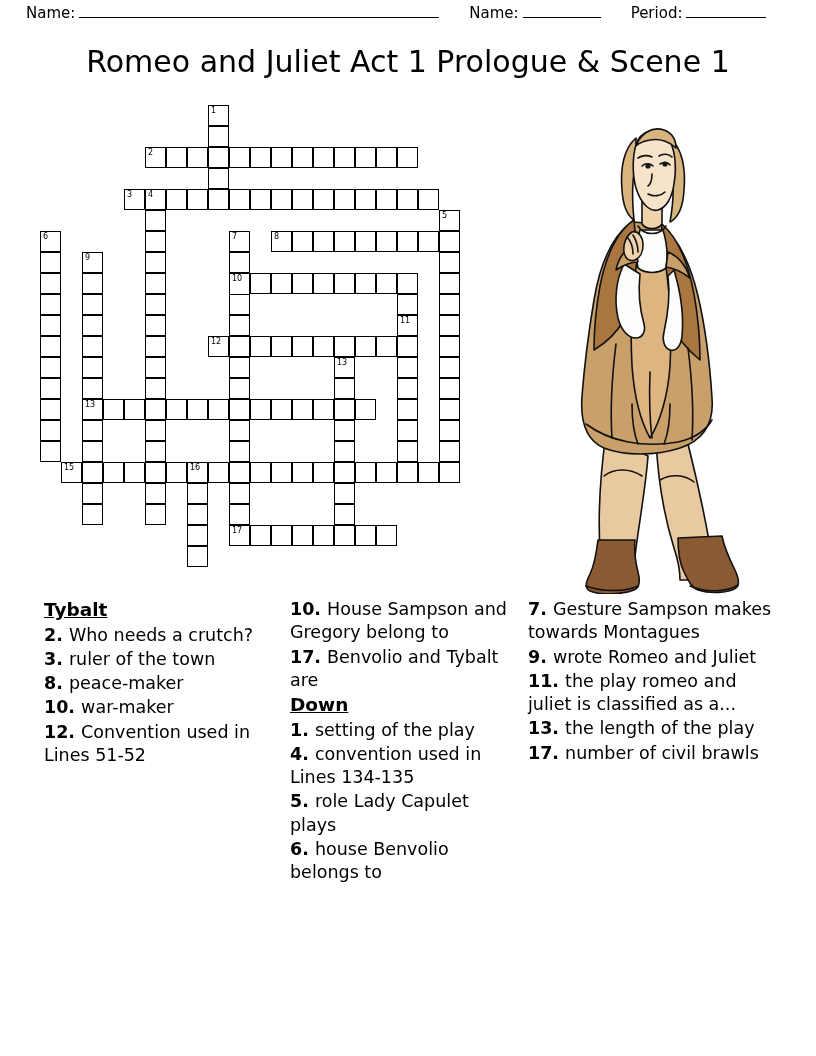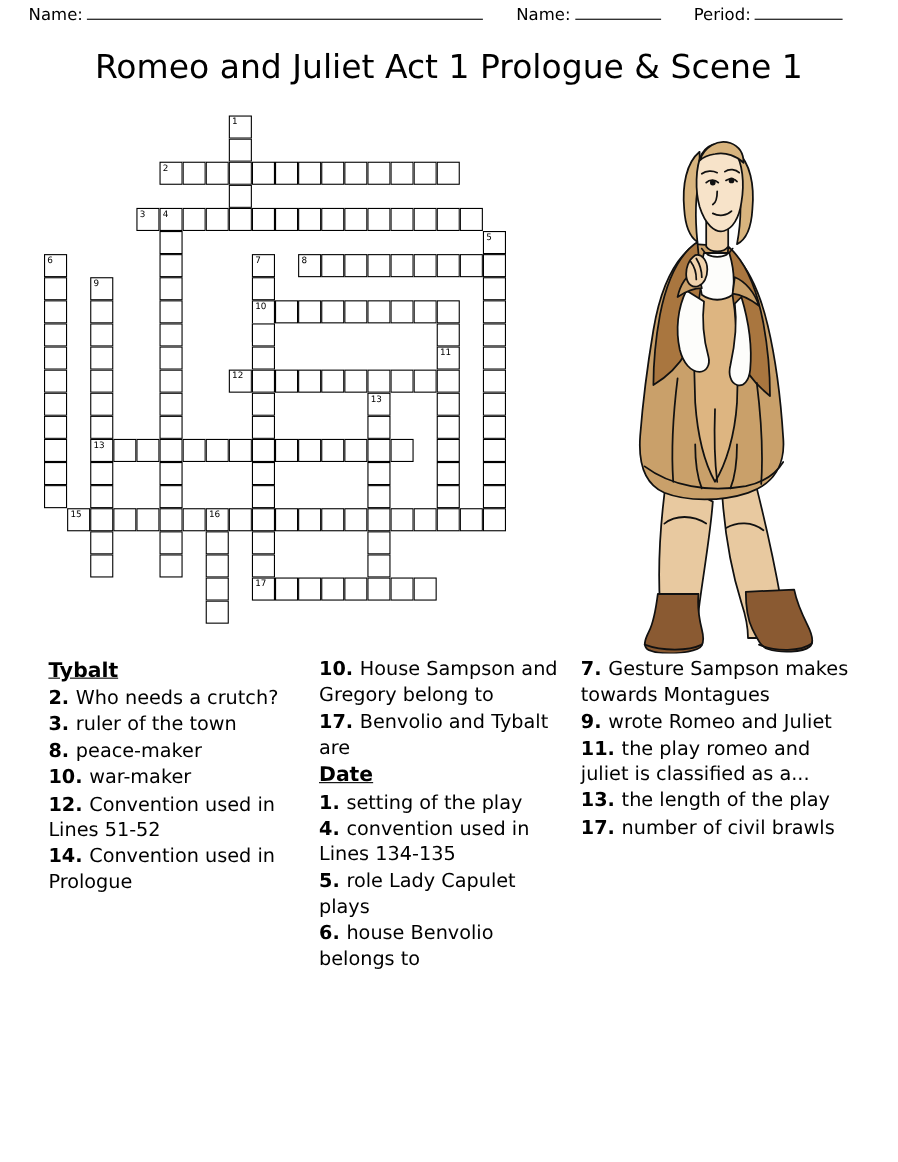--- a/index.html
+++ b/index.html
@@ -404,26 +404,25 @@
 </div>
 
 <div class="clues">
   <div class="clue-col col1">
       <span class="clue-head">Tybalt</span>
       <span class="clue"><b>2. </b>Who needs a crutch?</span>
       <span class="clue"><b>3. </b>ruler of the town</span>
       <span class="clue"><b>8. </b>peace-maker</span>
       <span class="clue"><b>10. </b>war-maker</span>
       <span class="clue"><b>12. </b>Convention used in Lines 51-52</span>
-      <span class="clue"><b>14. </b>Convention used in Prologue</span>
     </div>
   <div class="clue-col col2">
       <span class="clue"><b>10. </b>House Sampson and Gregory belong to</span>
       <span class="clue"><b>17. </b>Benvolio and Tybalt are</span>
-      <span class="clue-head">Date</span>
+      <span class="clue-head">Down</span>
       <span class="clue"><b>1. </b>setting of the play</span>
       <span class="clue"><b>4. </b>convention used in Lines 134-135</span>
       <span class="clue"><b>5. </b>role Lady Capulet plays</span>
       <span class="clue"><b>6. </b>house Benvolio belongs to</span>
     </div>
   <div class="clue-col col3">
       <span class="clue"><b>7. </b>Gesture Sampson makes towards Montagues</span>
       <span class="clue"><b>9. </b>wrote Romeo and Juliet</span>
       <span class="clue"><b>11. </b>the play romeo and juliet is classified as a...</span>
       <span class="clue"><b>13. </b>the length of the play</span>

